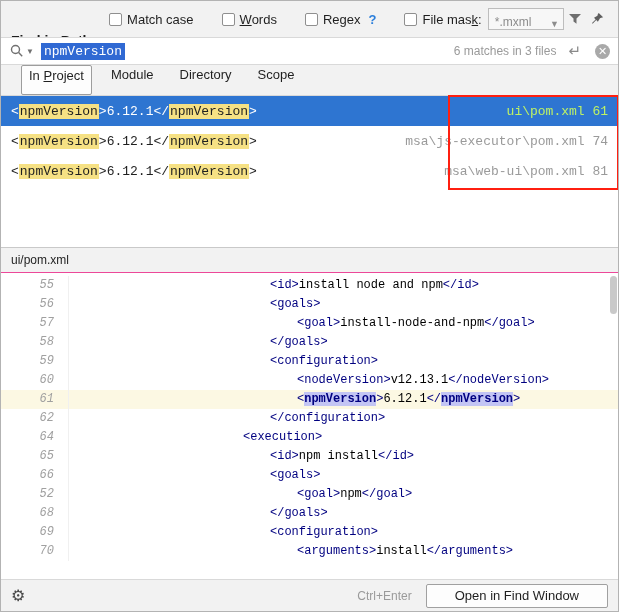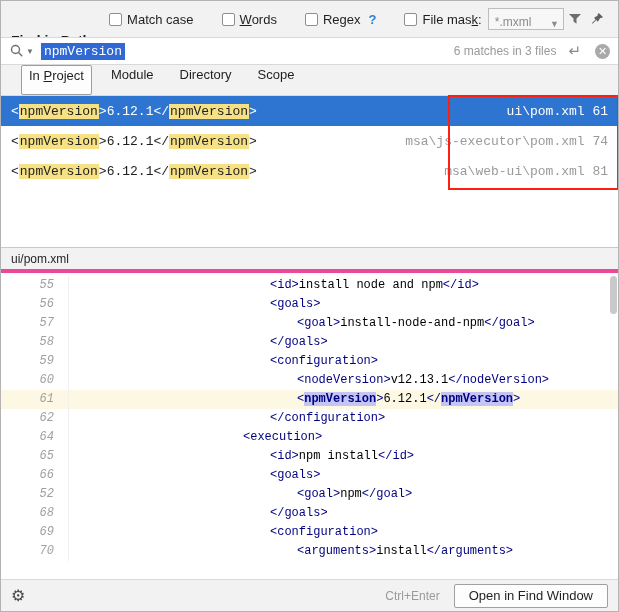--- a/index.html
+++ b/index.html
@@ -46,27 +46,27 @@
                background:#f2f2f2; border-bottom:1px solid #d9d9d9; }
   .scope-tab { padding:2px 7px; white-space:nowrap; }
   .scope-tab.selected { background:#fdfdfd; border:1px solid #9d9d9d; border-radius:2px; }
 
   
   .results { flex:none; background:#fff; }
   .result-row { height:30px; display:flex; align-items:center; padding:0 10px;
                 font-family:"Liberation Mono", monospace; font-size:13px; white-space:pre; }
   .result-row.selected { background:#2e75d1; color:#fff; }
   .result-loc { margin-left:auto; color:#9a9a9a; font-family:"Liberation Mono", monospace; font-size:13px; }
-  .result-row.selected .result-loc { color:#ffffff; }
+  .result-row.selected .result-loc { color:#bef264; }
   .hl-match { background:#f6e184; color:#1f1f1f; padding:0 1px; }
   .results-filler { flex:none; height:61px; background:#fff; }
 
   
   .preview-header { height:26px; flex:none; background:#f2f2f2; border-top:1px solid #c9c9c9;
-                    border-bottom:4px solid #ec4899; display:flex; align-items:center;
+                    border-bottom:1px solid #ec4899; display:flex; align-items:center;
                     padding:0 10px; font-size:12px; }
   .editor { flex:1; background:#fff; position:relative; overflow:hidden;
             font-family:"Liberation Mono", monospace; font-size:12px; padding-top:3px; }
   .code-line { display:flex; height:19px; line-height:19px; white-space:pre; }
   .gutter { flex:none; width:68px; text-align:right; padding-right:14px; color:#a0a0a0;
             border-right:1px solid #f0f0f0;font-style:italic; }
   .code-content { flex:1; }
   .code-line.hl-line { background:#fcf8e3; }
   .code-inner { display:inline-block; }
   .tag { color:#000080; }
@@ -75,21 +75,21 @@
   .sel-seg { background:#a6c8f2; }
   .scrollbar-track { position:absolute; right:0; top:0; width:10px; height:100%; }
   .scrollbar-thumb { position:absolute; right:1px; top:3px; width:7px; height:38px;
                      background:#c9c9c9; border-radius:4px; }
 
   
   .footer { height:32px; flex:none; background:#f2f2f2; border-top:1px solid #d9d9d9;
             display:flex; align-items:center; padding:0 10px; gap:14px; }
   .gear { font-size:16px; color:#4a4a4a; }
   .shortcut { color:#9a9a9a; font-size:12px; }
-  .open-btn { height:24px; padding:0 14px; background:#fdfdfd; border:1px solid #a0a0a0;
+  .open-btn { height:24px; padding:0 28px; background:#fdfdfd; border:1px solid #a0a0a0;
               border-radius:2px; font-size:13px; color:#1f1f1f; font-family:"Liberation Sans",sans-serif; }
 
   
   .annotation-box { position:absolute; left:447px; top:94px; width:171px; height:95px;
                     border:2px solid #ff1f10; pointer-events:none; z-index:10; }
 </style>
 </head>
 <body>
 
 <div class="window">

